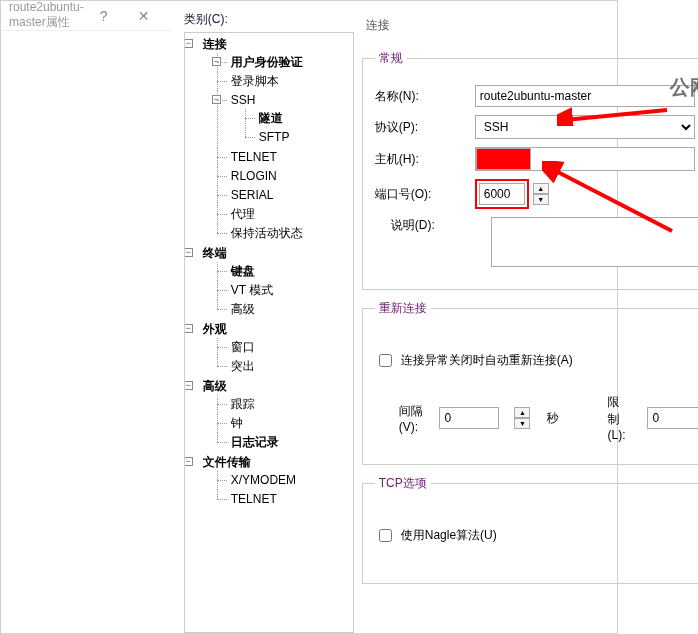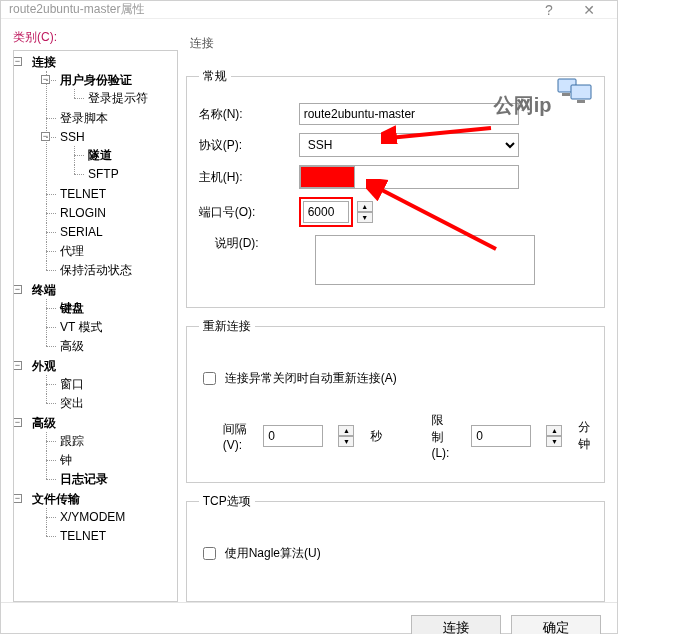--- a/index.html
+++ b/index.html
@@ -8,21 +8,21 @@
     font-family: "Microsoft YaHei", "Segoe UI", Tahoma, sans-serif;
     font-size: 12px;
     background: #fff;
     color: #000;
   }
   .window {
     width: 618px;
     height: 634px;
     border: 1px solid #d0d0d0;
     display: flex;
-    flex-direction: column;
+    flex-direction: row;
     background: #fff;
   }
   .titlebar {
     height: 30px;
     display: flex;
     align-items: center;
     padding: 0 8px;
     color: #999;
     font-size: 12px;
     border-bottom: 1px solid #eee;
@@ -38,21 +38,21 @@
     display: flex;
     flex: 1;
     padding: 10px 12px 0 12px;
     gap: 8px;
   }
   .left-pane {
     display: flex;
     flex-direction: column;
     width: 170px;
   }
-  .left-label { margin-bottom: 4px; color:#be185d; }
+  .left-label { margin-bottom: 4px; color:#0f172a; }
   .tree-wrap {
     flex: 1;
     border: 1px solid #ccc;
     overflow: hidden;
     padding: 2px 0;
     background: #fff;
   }
   .tree ul { list-style: none; margin: 0; padding: 0 0 0 14px; }
   .tree > ul { padding-left: 4px; }
   .tree li {
@@ -98,21 +98,21 @@
   }
   .section-title {
     padding: 6px 4px;
     color: #555;
   }
   fieldset {
     border: 1px solid #ccc;
     padding: 10px 12px 14px 12px;
     margin: 0;
   }
-  legend { color: #000000; padding: 0 4px; }
+  legend { color: #701a75; padding: 0 4px; }
   .row {
     display: flex;
     align-items: center;
     margin: 8px 0;
   }
   .row label.fl {
     width: 100px;
   }
   .row input[type="text"], .row select, .row textarea, .row input.num {
     border: 1px solid #aaa;
@@ -187,23 +187,20 @@
 
     <div class="left-pane">
       <div class="left-label">类别(C):</div>
       <div class="tree-wrap tree">
         <ul>
           <li><span class="exp">−</span>
             <span class="bold">连接</span>
             <ul>
               <li><span class="exp">−</span>
                 <span class="bold">用户身份验证</span>
-                <ul>
-                  <li><span>登录提示符</span></li>
-                </ul>
               </li>
               <li><span>登录脚本</span></li>
               <li><span class="exp">−</span>
                 <span>SSH</span>
                 <ul>
                   <li><span class="bold">隧道</span></li>
                   <li><span>SFTP</span></li>
                 </ul>
               </li>
               <li><span>TELNET</span></li>

